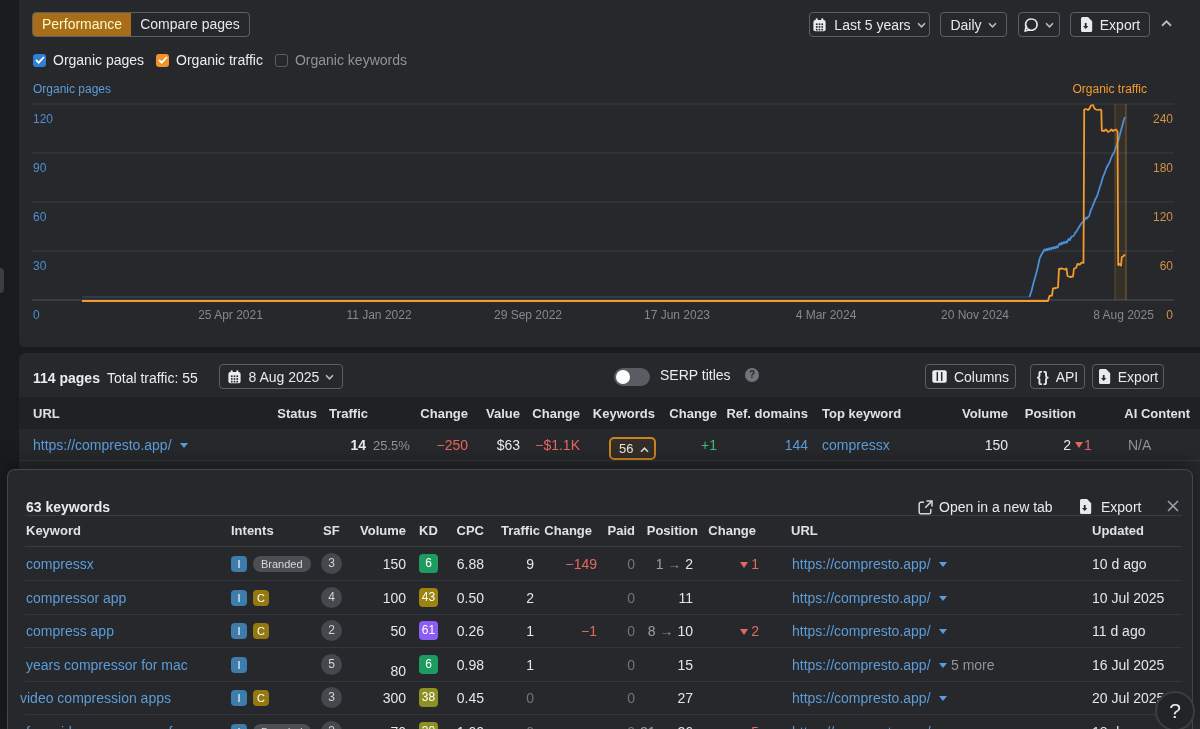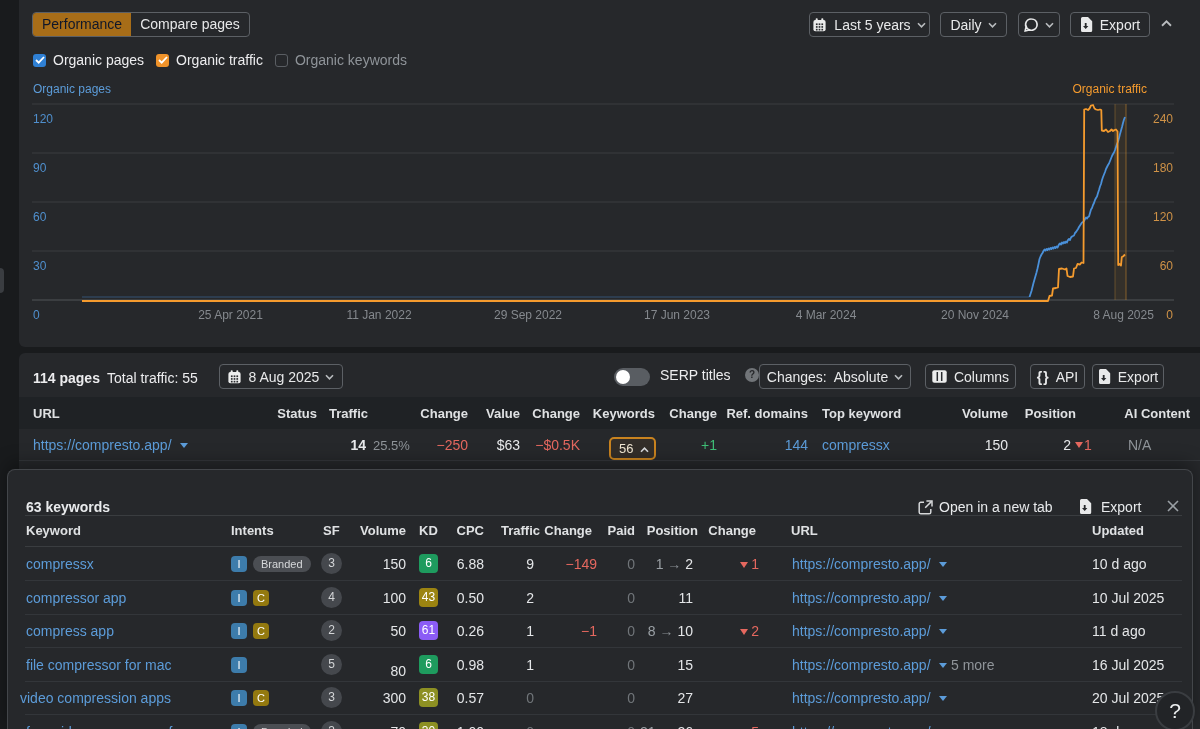--- a/index.html
+++ b/index.html
@@ -7,21 +7,21 @@
 .page { position:relative; width:1200px; height:729px; background:#191b1d; }
 .panel { position:absolute; background:#26282b; }
 #panel1 { left:19px; top:0; width:1181px; height:347px; border-radius:0 0 0 6px; }
 #panel2 { left:19px; top:353px; width:1181px; height:376px; border-radius:6px 0 0 0; }
 #kwpanel { position:absolute; left:7px; top:469px; width:1186px; height:260px; background:#26282b; border:1px solid #43464a; border-bottom:none; border-radius:8px 8px 0 0; box-shadow:0 -6px 18px rgba(0,0,0,0.35); }
 .handle { position:absolute; left:0; top:268px; width:4px; height:25px; background:#3a3d41; border-radius:0 4px 4px 0; }
 
 
 .tabs { position:absolute; left:13px; top:12px; height:25px; display:flex; border:1px solid #5c6065; border-radius:4px; overflow:hidden; }
 .tab { height:23px; line-height:23px; font-size:14px; padding:0 9px; color:#e6e7e8; }
-.tab.active { background:#a76d18; color:#0f172a; }
+.tab.active { background:#a76d18; color:#fef9c3; }
 
 
 .checks { position:absolute; left:14px; top:52px; display:flex; align-items:center; font-size:14px; color:#ececee; }
 .cb { width:13px; height:13px; border-radius:3px; margin-right:7px; position:relative; display:inline-block; }
 .cb.blue { background:#2f80d4; }
 .cb.orange { background:#f0932a; }
 .cb.empty { background:transparent; border:1px solid #5a5e63; }
 .cb svg { position:absolute; left:1.5px; top:2.5px; }
 .checkitem { display:flex; align-items:center; margin-right:12px; }
 .muted { color:#8f9499; }
@@ -202,25 +202,20 @@
         8 Aug 2025
         <svg class="chev" width="9" height="6" viewBox="0 0 9 6">
             <path d="M1 1.2 L4.5 4.8 L8 1.2" stroke="#b9bcbf" stroke-width="1.6" fill="none"></path>
           </svg>
       </div>
       <span class="abs" style="left:595px; top:15px; width:36px; height:18px; background:#595d62; border-radius:9px;">
           <span style="position:absolute; left:2px; top:2px; width:14px; height:14px; background:#fff; border-radius:50%;"></span>
         </span>
       <span class="abs" style="left:641px; top:14px;">SERP titles</span>
       <span class="abs" style="left:726px; top:15px; width:14px; height:14px; background:#717579; border-radius:50%; color:#26282b; font-size:10px; font-weight:bold; text-align:center; line-height:14px;">?</span>
-      <div class="btn" style="left:740px; top:11px; width:152px;">Changes:&nbsp; Absolute
-        <svg class="chev" width="9" height="6" viewBox="0 0 9 6">
-            <path d="M1 1.2 L4.5 4.8 L8 1.2" stroke="#b9bcbf" stroke-width="1.6" fill="none"></path>
-          </svg>
-      </div>
       <div class="btn" style="left:906px; top:11px; width:91px;">
         <svg width="15" height="13" viewBox="0 0 15 13" style="margin-right:7px;">
             <rect x="0.3" y="0.3" width="14.4" height="12.4" rx="2" fill="#eceded"></rect>
             <line x1="5.3" y1="2" x2="5.3" y2="11" stroke="#2a2c2f" stroke-width="1.5"></line>
             <line x1="9.7" y1="2" x2="9.7" y2="11" stroke="#2a2c2f" stroke-width="1.5"></line>
           </svg>
         Columns
       </div>
       <div class="btn" style="left:1011px; top:11px; width:55px;"><span style="font-weight:bold; margin-right:6px; letter-spacing:1px;">{}</span>API</div>
       <div class="btn" style="left:1073px; top:11px; width:72px;">
@@ -246,21 +241,21 @@
       <span class="abs" style="right:124px; top:9px;">Position</span>
       <span class="abs" style="right:10px; top:9px;">AI Content</span>
     </div>
     <div class="trow" id="trow">
       <span class="abs blue" style="left:14px; top:8px;">https://compresto.app/</span>
       <span class="tri-down abs" style="left:161px; top:14px;"></span>
       <span class="abs b" style="right:834px; top:8px;">14</span>
       <span class="abs" style="left:354px; top:9px; font-size:13px; color:#8f9499;">25.5%</span>
       <span class="abs red" style="right:732px; top:8px;">−250</span>
       <span class="abs" style="right:680px; top:8px;">$63</span>
-      <span class="abs red" style="right:620px; top:8px;">−$0.5K</span>
+      <span class="abs red" style="right:620px; top:8px;">−$1.1K</span>
       <span class="abs" style="left:590px; top:8px; width:47px; height:23px; border:2px solid #c9831f; border-radius:5px; background:rgba(201,131,31,0.08); color:#f0e6d2; font-size:13px; text-align:left; line-height:19px; padding-left:8px;">56 <svg width="9" height="6" viewBox="0 0 9 6" style="margin-left:3px;">
             <path d="M1 4.8 L4.5 1.2 L8 4.8" stroke="#d8dadc" stroke-width="1.6" fill="none"></path>
           </svg></span>
       <span class="abs green" style="right:483px; top:8px;">+1</span>
       <span class="abs blue" style="right:392px; top:8px;">144</span>
       <span class="abs blue" style="left:803px; top:8px;">compressx</span>
       <span class="abs" style="right:192px; top:8px;">150</span>
       <span class="abs" style="right:129px; top:8px;">2</span>
       <span class="abs" style="left:1056px; top:13px; width:0; height:0; border-left:4px solid transparent; border-right:4px solid transparent; border-top:6px solid #e5685f;"></span>
       <span class="abs red" style="left:1065px; top:8px;">1</span>
@@ -350,21 +345,21 @@
         <span class="abs red" style="left:519px; top:9px; width:70px; text-align:right;">−1</span>
         <span class="abs dim" style="left:577px; top:9px; width:50px; text-align:right; color:#707579;">0</span>
         <span class="abs" style="left:605px; top:9px; width:80px; text-align:right;"><span style="color:#9aa0a5;">8</span> <span style="color:#8a8f94;">→</span> 10</span>
         <span class="abs" style="left:681px; top:9px; width:70px; text-align:right;"><span class="posdown"></span><span class="red">2</span></span>
         <span class="abs blue" style="left:784px; top:9px;">https://compresto.app/</span>
         <span class="tri-down abs" style="left:931px; top:15px;"></span>
         <span class="abs" style="left:1084px; top:9px;">11 d ago</span>
         <span class="sep"></span>
       </div>
       <div class="kwrow" style="top:177.5px;">
-        <span class="abs blue" style="left:18px; top:9px;">file compressor for mac</span>
+        <span class="abs blue" style="left:18px; top:9px;">years compressor for mac</span>
         <span class="badge i abs" style="left:223px; top:9px;">I</span>
         <span class="sf abs" style="left:313px; top:6px;">5</span>
         <span class="abs" style="left:330px; top:15px; width:68px; text-align:right;">80</span>
         <span class="kd g abs" style="left:411px; top:7px;">6</span>
         <span class="abs" style="left:416px; top:9px; width:60px; text-align:right;">0.98</span>
         <span class="abs" style="left:466px; top:9px; width:60px; text-align:right;">1</span>
         <span class="abs dim" style="left:577px; top:9px; width:50px; text-align:right; color:#707579;">0</span>
         <span class="abs" style="left:605px; top:9px; width:80px; text-align:right;">15</span>
         <span class="abs blue" style="left:784px; top:9px;">https://compresto.app/</span>
         <span class="tri-down abs" style="left:931px; top:15px;"></span>
@@ -372,21 +367,21 @@
         <span class="abs" style="left:1084px; top:9px;">16 Jul 2025</span>
         <span class="sep"></span>
       </div>
       <div class="kwrow" style="top:211px;">
         <span class="abs blue" style="left:12px; top:9px;">video compression apps</span>
         <span class="badge i abs" style="left:223px; top:9px;">I</span>
         <span class="badge c abs" style="left:245px; top:9px;">C</span>
         <span class="sf abs" style="left:313px; top:6px;">3</span>
         <span class="abs" style="left:330px; top:9px; width:68px; text-align:right;">300</span>
         <span class="kd yg abs" style="left:411px; top:7px;">38</span>
-        <span class="abs" style="left:416px; top:9px; width:60px; text-align:right;">0.57</span>
+        <span class="abs" style="left:416px; top:9px; width:60px; text-align:right;">0.45</span>
         <span class="abs" style="left:466px; top:9px; width:60px; text-align:right; color:#707579;">0</span>
         <span class="abs dim" style="left:577px; top:9px; width:50px; text-align:right; color:#707579;">0</span>
         <span class="abs" style="left:605px; top:9px; width:80px; text-align:right;">27</span>
         <span class="abs blue" style="left:784px; top:9px;">https://compresto.app/</span>
         <span class="tri-down abs" style="left:931px; top:15px;"></span>
         <span class="abs" style="left:1084px; top:9px;">20 Jul 2025</span>
         <span class="sep"></span>
       </div>
       <div class="kwrow" style="top:244.5px;">
         <span class="abs blue" style="left:18px; top:9px;">free video compressor for mac</span>

